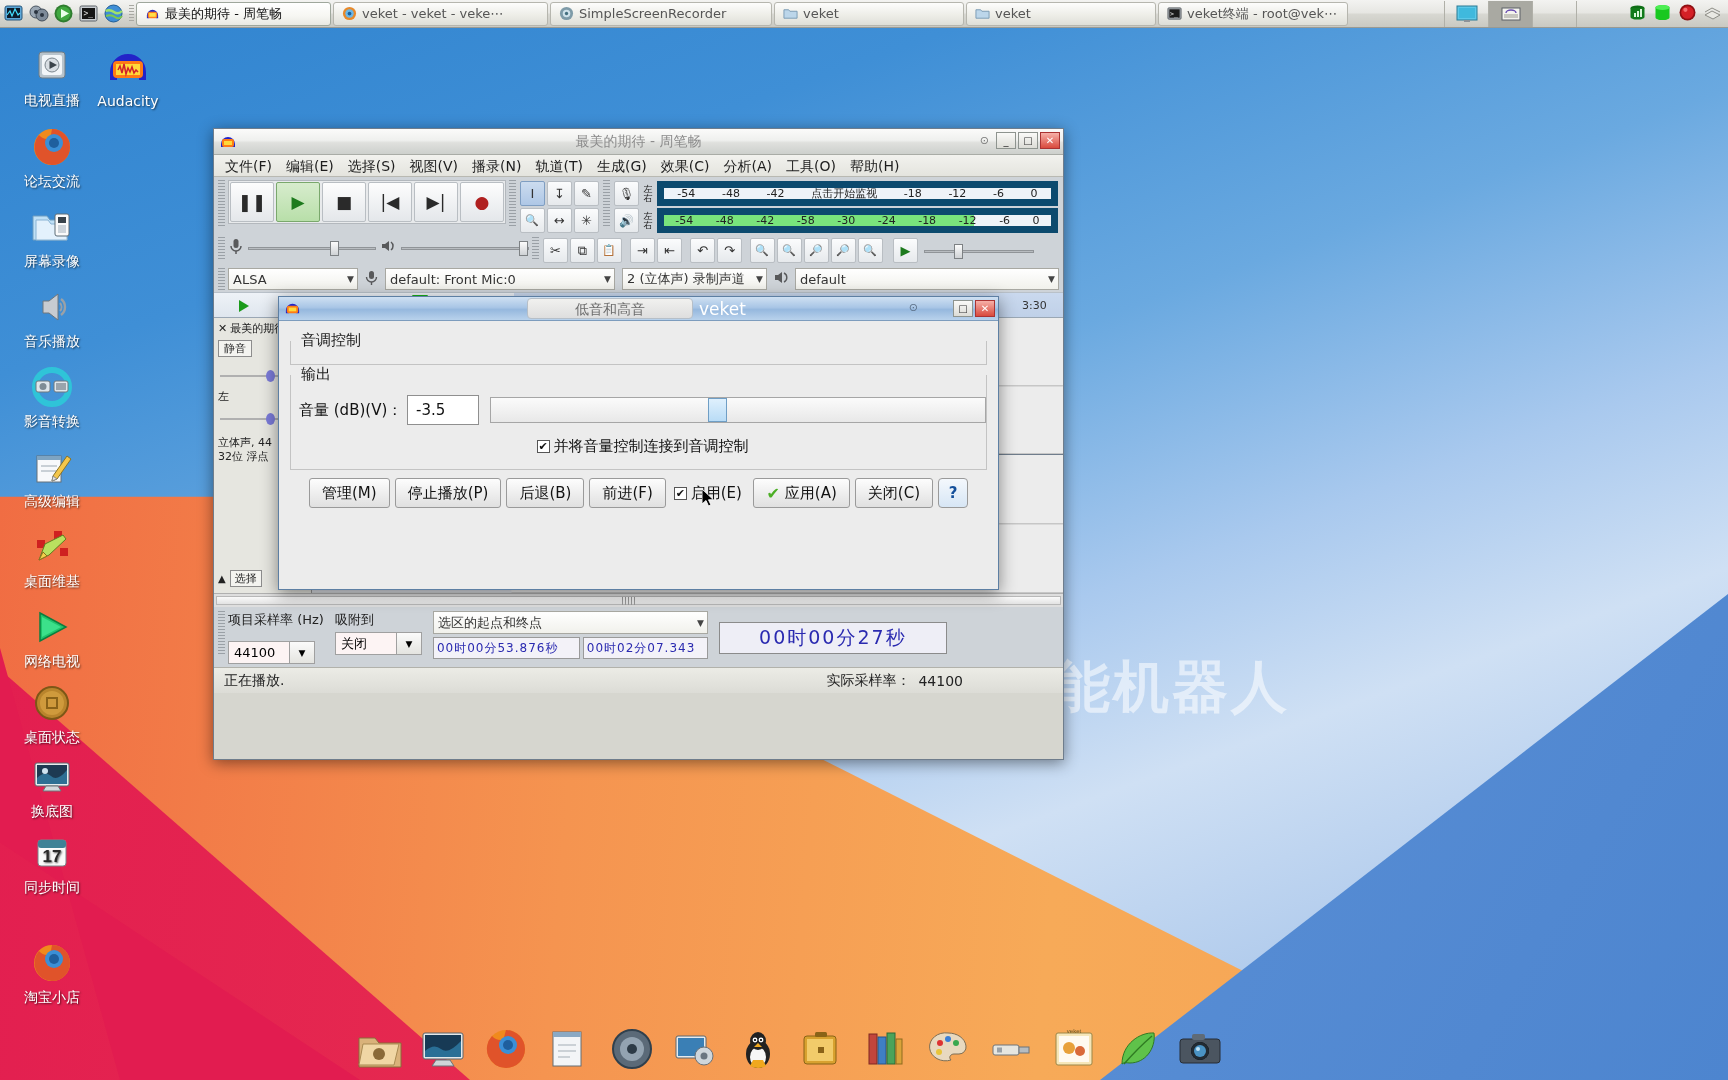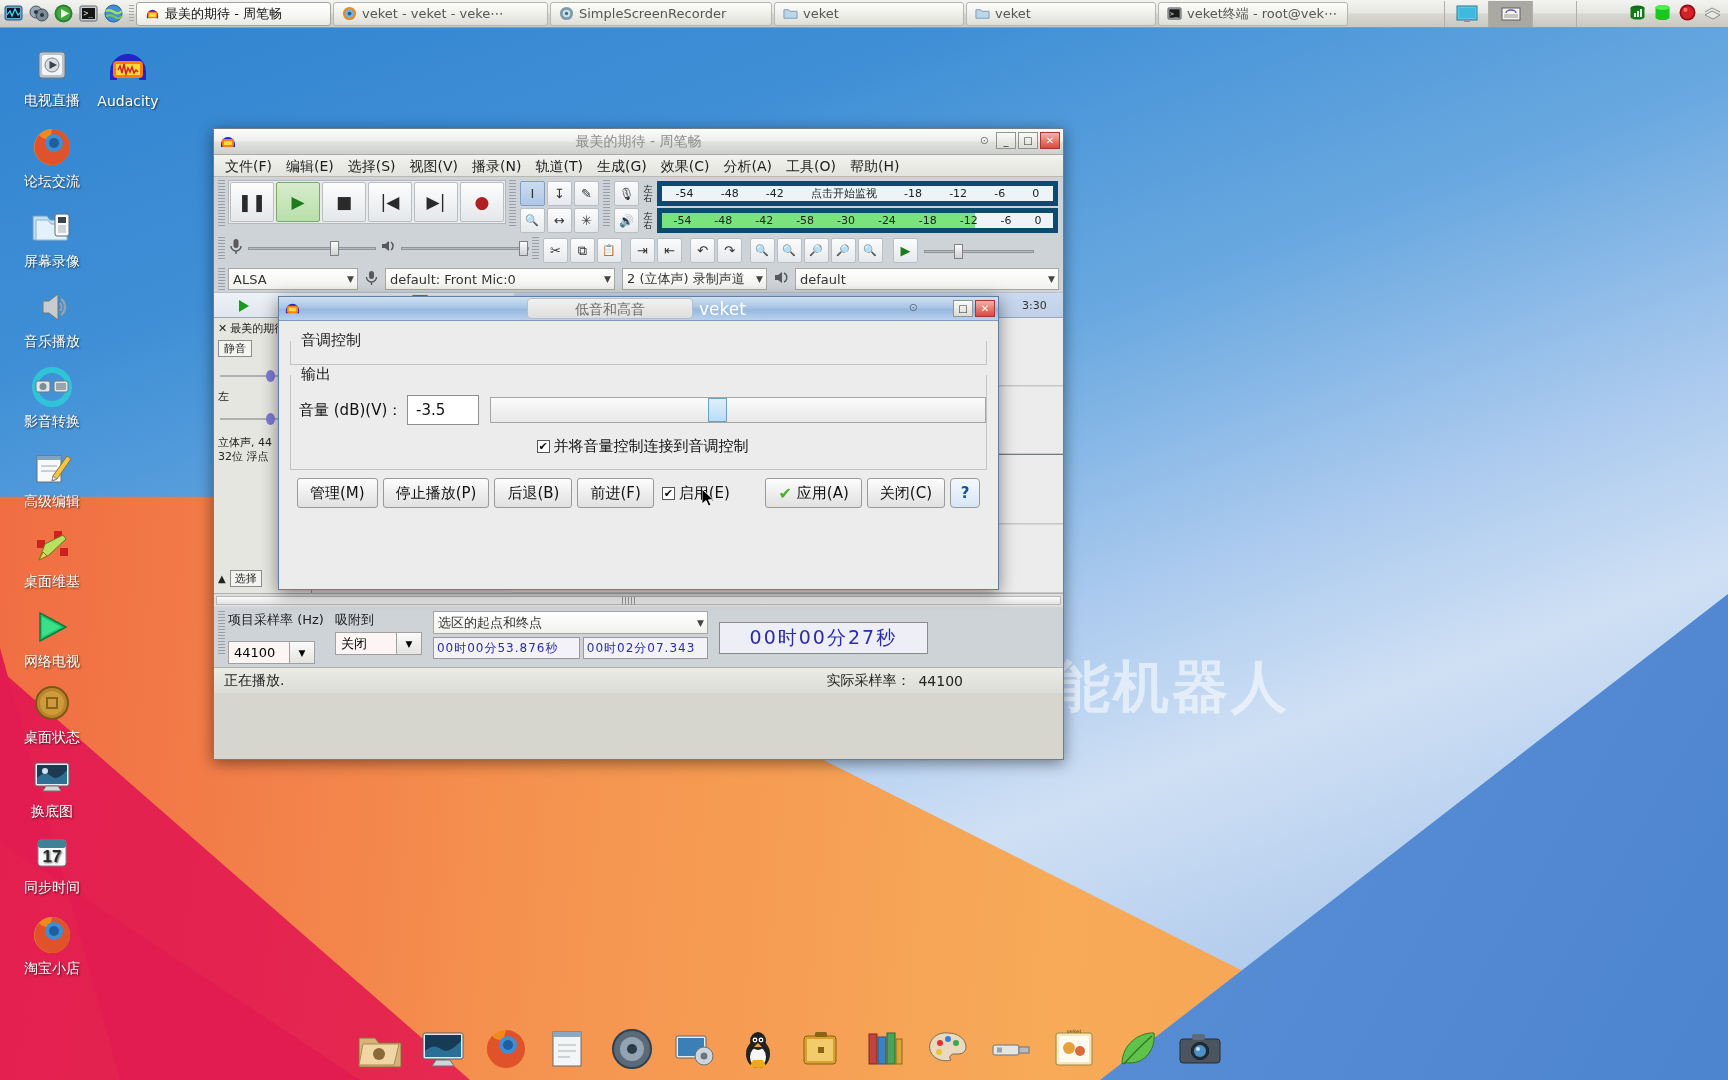--- a/index.html
+++ b/index.html
@@ -127,21 +127,21 @@
   .tbtn { width: 44px; height: 40px; display:flex; align-items:center; justify-content:center;
     background: linear-gradient(to bottom, #fdfdfd, #e4e7ea); border: 1px solid #b9bec3; margin: 1px;
     border-radius: 2px; }
   .tbtn.sel { background: linear-gradient(to bottom, #d7eccd, #b8dfa9); border-color:#7aa86c; }
   .tbtn .sym { font-size: 17px; color: #2a2a2a; }
   .smbtn { width: 25px; height: 25px; display:flex; align-items:center; justify-content:center;
     border: 1px solid #b9bec3; background: linear-gradient(to bottom,#fbfcfd,#e6e9ec);
     margin: 1px; border-radius:2px; font-size: 13px; color:#333; }
   .smbtn.on { background: linear-gradient(to bottom,#ccdcef,#aec7e6); border-color:#7f9ec2; }
 
-  .meter { height: 25px; border: 5px solid #0c4a6e; background: #eef3f8; position: relative;
+  .meter { height: 25px; border: 7px solid #0c4a6e; background: #eef3f8; position: relative;
      margin: 1px; display:flex; align-items:center; }
   .meter .scale { position:absolute; left:0; right:0; top:0; bottom:0;
      display:flex; align-items:center; font-size: 11px; color:#222; }
   .meter .fill { position:absolute; left:0; top:0; bottom:0; background: #79e47c; }
   .lrlab { font-size: 9px; line-height: 9px; color:#222; width: 12px; text-align:center; }
 
   .selbar { display:flex; align-items:center; gap: 3px; padding: 3px 4px; background:#ced3d8; }
   .combo {
     height: 22px; border: 1px solid #a8a8a2; background: linear-gradient(to bottom,#fff,#f1f1ec);
     font-size: 13px; color: #333; display:flex; align-items:center; padding: 0 4px;
@@ -205,21 +205,21 @@
   .slider.focus { outline: 1px dotted #333; outline-offset: -2px; }
   .slider .thumb { position:absolute; top: 0px; width: 19px; height: 24px;
      background: linear-gradient(to bottom,#fbfbfb,#d3d3d3); border: 1px solid #8b8b8b; }
   .slider .thumb.blue { background: linear-gradient(to bottom,#dff0fd,#b9dcf6); border-color:#6f9ec5; }
   .cbrow { display:flex; align-items:center; justify-content:center; margin-top: 12px; margin-bottom: 3px;}
   .cb { width: 13px; height: 13px; border: 1px solid #555; background:#fff;
      display:inline-flex; align-items:center; justify-content:center; font-size: 11px; color:#111;
      margin-right: 4px; }
   .cbtext { font-size: 15px; color:#111; }
 
-  .dlg-foot { display:flex; align-items:center; padding: 8px 18px; gap: 5px; }
+  .dlg-foot { display:flex; align-items:center; padding: 8px 30px; gap: 5px; }
   .dbtn { height: 30px; min-width: 76px; padding: 0 12px; font-size: 15px; color:#111;
     border: 1px solid #9a9a9a; border-radius: 3px;
     background: linear-gradient(to bottom,#fdfdfd,#ededed 55%,#e0e0e0);
     display:flex; align-items:center; justify-content:center; gap: 5px; }
   .dbtn.help { min-width: 30px; width: 30px; padding: 0; border-radius: 4px;
     background: linear-gradient(to bottom,#f4f8fd,#d7e6f5); color:#15509b; font-weight:bold; }
   .spacer { flex: 1; }
 
   
   #dock { position:absolute; left: 355px; bottom: 6px; width: 870px; height: 62px;
@@ -528,21 +528,21 @@
   <span class="glyph">
     <svg width="46" height="46" viewBox="0 0 46 46">
         <rect x="9" y="10" width="28" height="26" rx="3" fill="#fafafa" stroke="#7b848a"></rect>
         <rect x="9" y="10" width="28" height="8" rx="3" fill="#3f8296"></rect>
         <text x="23" y="32" font-size="17" font-weight="bold" text-anchor="middle" fill="#2a2a2a" font-family="sans-serif">17</text>
       </svg>
   </span>
   <span class="lbl">同步时间</span>
 </div>
 
-<div class="dicon" style="left:4px; top:912px;font-family:Liberation Serif, serif;">
+<div class="dicon" style="left:4px; top:940px;">
   <span class="glyph">
     <svg width="46" height="46" viewBox="0 0 46 46">
         <circle cx="23" cy="23" r="18" fill="#f08a1d"></circle>
         <path d="M23 5a18 18 0 0 1 0 36 18 18 0 0 1-13-30c4 5 10 5 14 2s9-1 10 4c1 5-4 9-9 8-5-1-7-6-4-9" fill="#e0532a"></path>
         <circle cx="25" cy="19" r="9" fill="#3b8fd6"></circle>
         <circle cx="25" cy="19" r="5" fill="#1f5f9e"></circle>
       </svg>
   </span>
   <span class="lbl">淘宝小店</span>
 </div>
@@ -927,21 +927,21 @@
       <div class="combo" style="height:23px">
         <span>选区的起点和终点</span>
           <span class="arr">▼</span>
       </div>
       <div style="display:flex;gap:3px">
         <div style="width:148px;height:22px;border:1px solid #9a9a9a;background:#f3f2f8;font-size:12px;color:#2a2ab0;display:flex;align-items:center;padding-left:3px;letter-spacing:1px">00时00分53.876秒</div>
         <div style="width:126px;height:22px;border:1px solid #9a9a9a;background:#f3f2f8;font-size:12px;color:#2a2ab0;display:flex;align-items:center;padding-left:3px;letter-spacing:1px;overflow:hidden">00时02分07.343</div>
       </div>
     </div>
     <div style="margin-left:8px;align-self:center">
-      <div style="width:209px;height:32px;border:1px solid #8b8b8b;background:#eeeef6;display:flex;align-items:center;justify-content:center;font-size:19px;color:#2a2ab0;letter-spacing:2px">00时00分27秒</div>
+      <div style="width:228px;height:32px;border:1px solid #8b8b8b;background:#eeeef6;display:flex;align-items:center;justify-content:center;font-size:19px;color:#2a2ab0;letter-spacing:2px">00时00分27秒</div>
     </div>
   </div>
 
   <div class="statusbar">
     <span>正在播放.</span>
     <span style="flex:1"></span>
     <span>实际采样率：</span>
     <span style="margin-left:8px">44100</span>
     <span style="width:90px"></span>
   </div>

